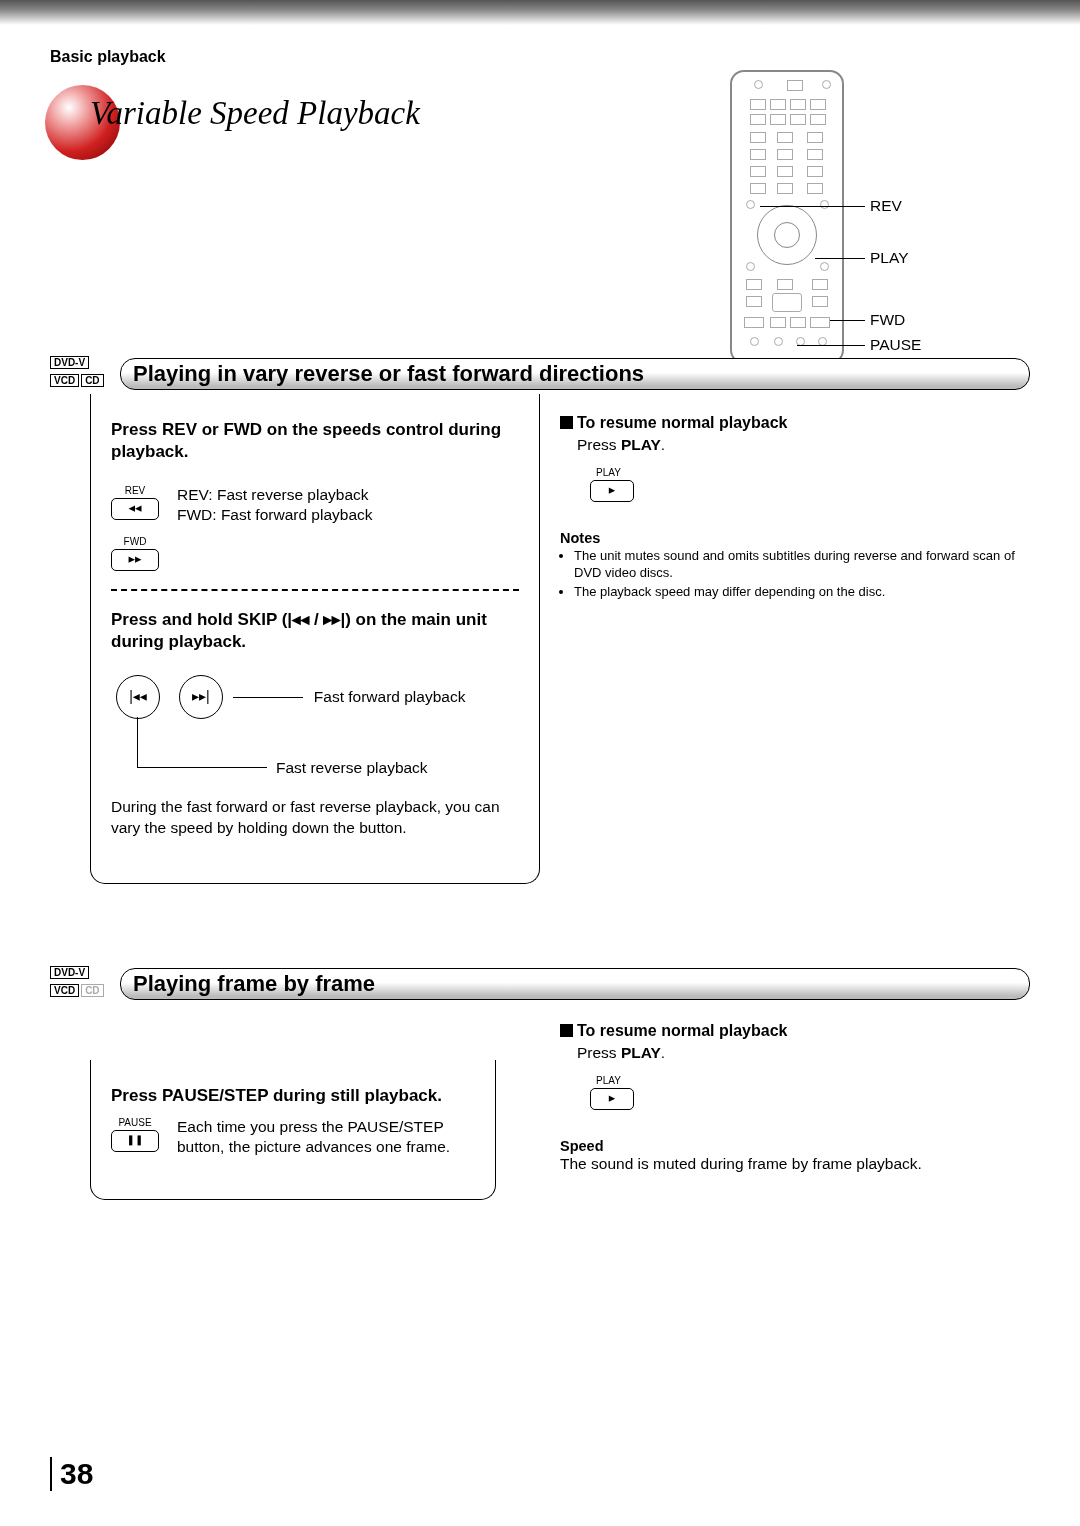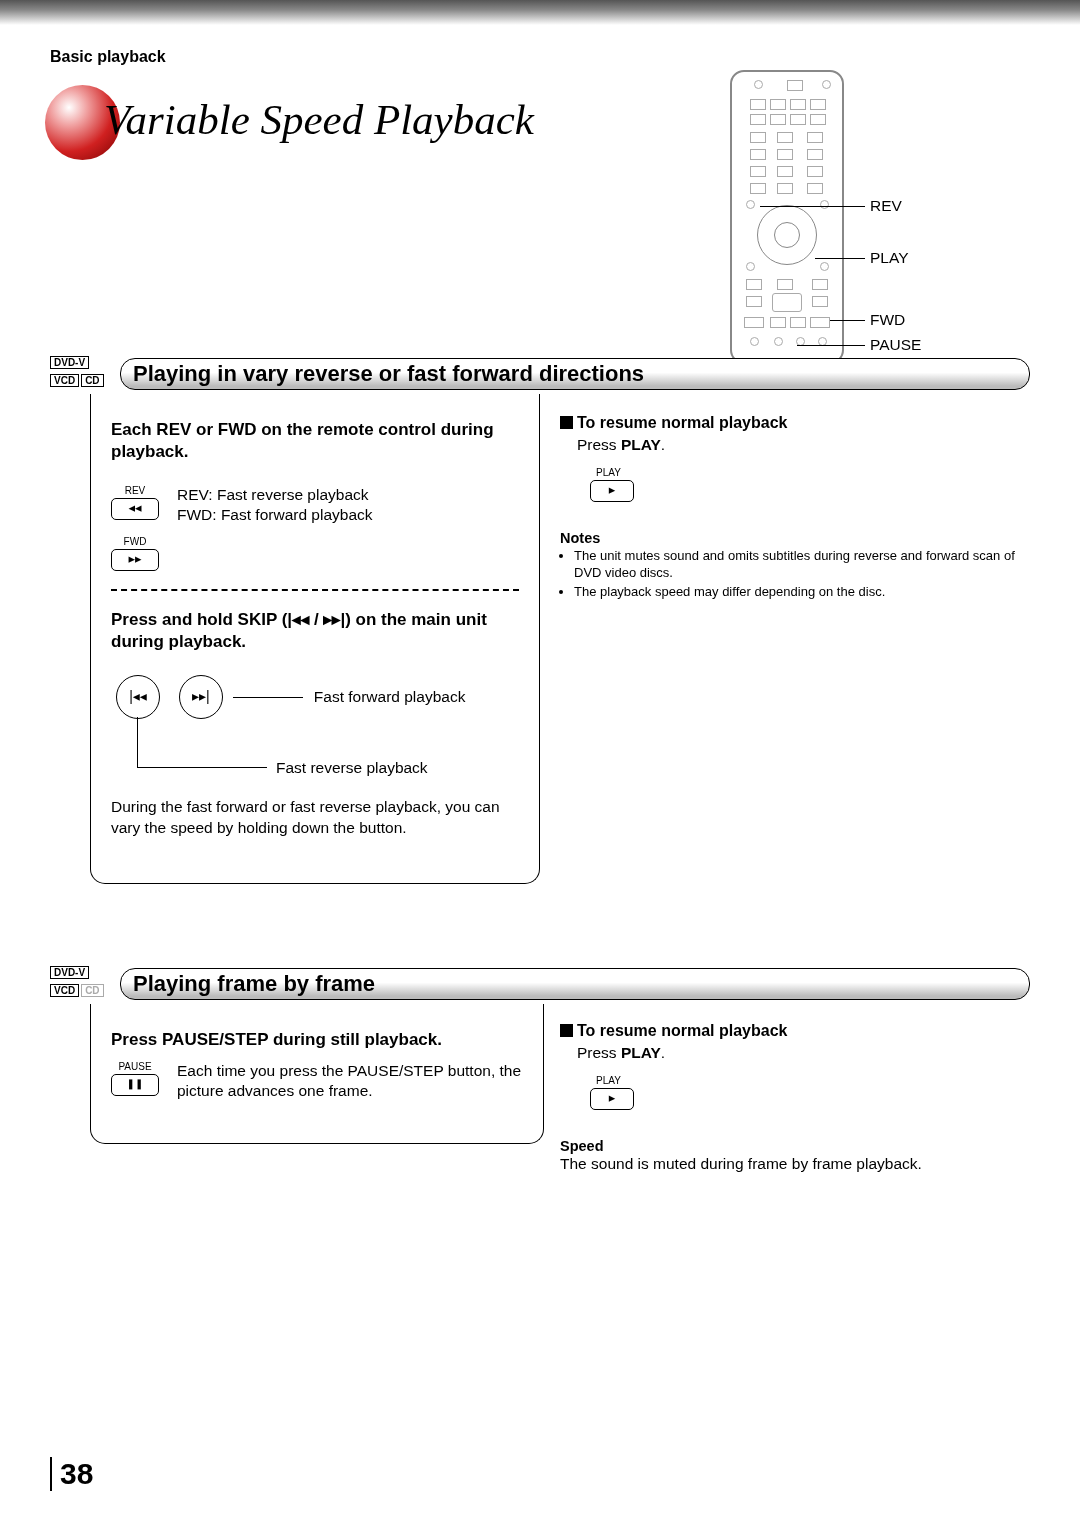--- a/index.html
+++ b/index.html
@@ -1,20 +1,20 @@
 <!DOCTYPE html>
 <html><head>
 <meta charset="utf-8">
 <style>
   body{margin:0;font-family:Arial,Helvetica,sans-serif;background:#fff;color:#000;}
   .page{width:1080px;height:1526px;position:relative;box-sizing:border-box;}
   .topbar{position:absolute;top:0;left:0;right:0;height:25px;background:linear-gradient(#555,#888 40%,#fff);}
   .header-label{position:absolute;left:50px;top:48px;font-weight:bold;font-size:16px;}
   .sphere{position:absolute;left:45px;top:85px;width:75px;height:75px;border-radius:50%;background:radial-gradient(circle at 32% 30%,#fff 0%,#f0a0a0 25%,#d02020 60%,#700 100%);}
-  .title{position:absolute;left:104px;top:95px;font-family:'Times New Roman',serif;font-style:italic;font-size:43px;}
+  .title{position:absolute;left:90px;top:95px;font-family:'Times New Roman',serif;font-style:italic;font-size:33px;}
   .intro{position:absolute;left:115px;top:152px;font-size:15.5px;line-height:1.35;}
   
   .remote{position:absolute;left:730px;top:70px;width:110px;height:290px;border:2px solid #888;border-radius:14px;}
   .rlabel{position:absolute;font-size:15.5px;}
   .rline{position:absolute;height:1px;background:#000;}
   
   .section-head{position:absolute;left:50px;right:50px;height:36px;}
   .sh-badges{position:absolute;left:0;top:-6px;}
   .badge{display:inline-block;border:1.5px solid #000;font-size:10px;font-weight:bold;padding:0 3px;margin:1px 2px 0 0;background:#fff;}
   .badge.dim{color:#aaa;border-color:#aaa;}
@@ -105,21 +105,21 @@
 
   <div class="section-head" style="top:358px;">
     <div class="sh-badges">
       <span class="badge">DVD-V</span><br>
       <span class="badge">VCD</span><span class="badge">CD</span>
     </div>
     <div class="sh-bar">Playing in vary reverse or fast forward directions</div>
   </div>
 
   <div class="box" style="left:90px;top:394px;width:450px;height:490px;">
-    <div class="box-head">Each REV or FWD on the remote control during playback.</div>
+    <div class="box-head">Press REV or FWD on the speeds control during playback.</div>
     <div style="margin-top:22px;">
       <div style="display:flex;gap:18px;align-items:flex-start;">
         <div class="icon-col" style="text-align:center;">
           <span class="btn-lbl">REV</span>
           <span class="btn-icon">◂◂</span>
           <div style="height:16px"></div>
           <span class="btn-lbl">FWD</span>
           <span class="btn-icon">▸▸</span>
         </div>
         <div style="flex:1;">
@@ -159,21 +159,21 @@
   </div>
 
   <div class="section-head" style="top:968px;">
     <div class="sh-badges">
       <span class="badge">DVD-V</span><br>
       <span class="badge">VCD</span><span class="badge dim">CD</span>
     </div>
     <div class="sh-bar">Playing frame by frame</div>
   </div>
 
-  <div class="box" style="left:90px;top:1004px;width:454px;height:140px;">
+  <div class="box" style="left:90px;top:1060px;width:406px;height:140px;">
     <div class="box-head">Press PAUSE/STEP during still playback.</div>
     <div style="margin-top:10px;display:flex;gap:18px;align-items:flex-start;">
       <div class="icon-col" style="text-align:center;">
         <span class="btn-lbl">PAUSE</span>
         <span class="btn-icon" style="font-size:10px;">❚❚</span>
       </div>
       <div class="txt" style="flex:1;">Each time you press the PAUSE/STEP button, the picture advances one frame.</div>
     </div>
   </div>
 

